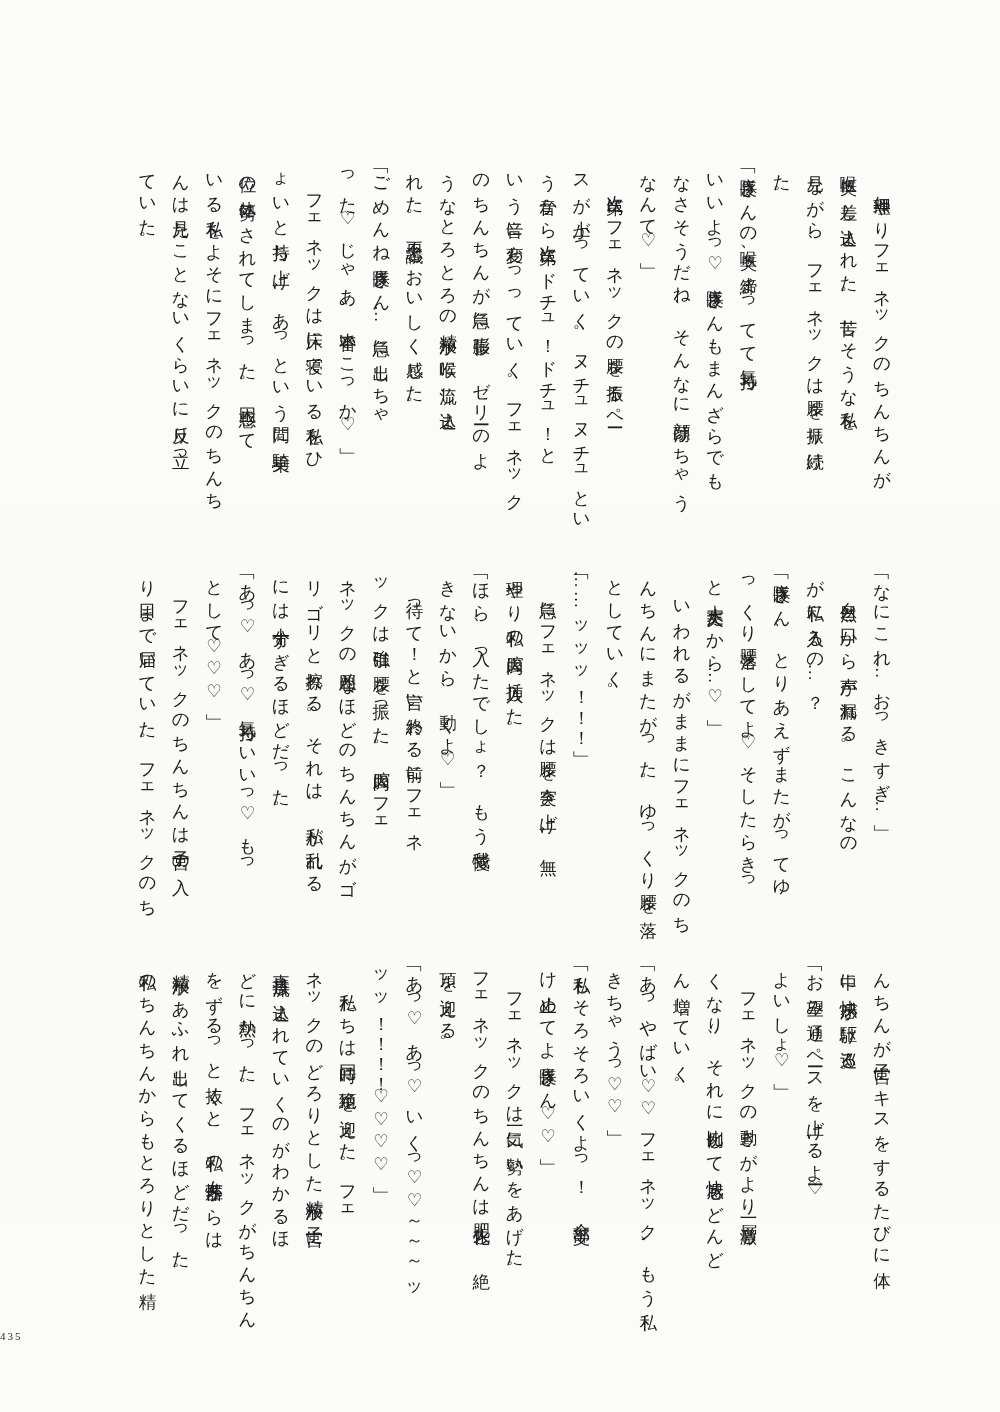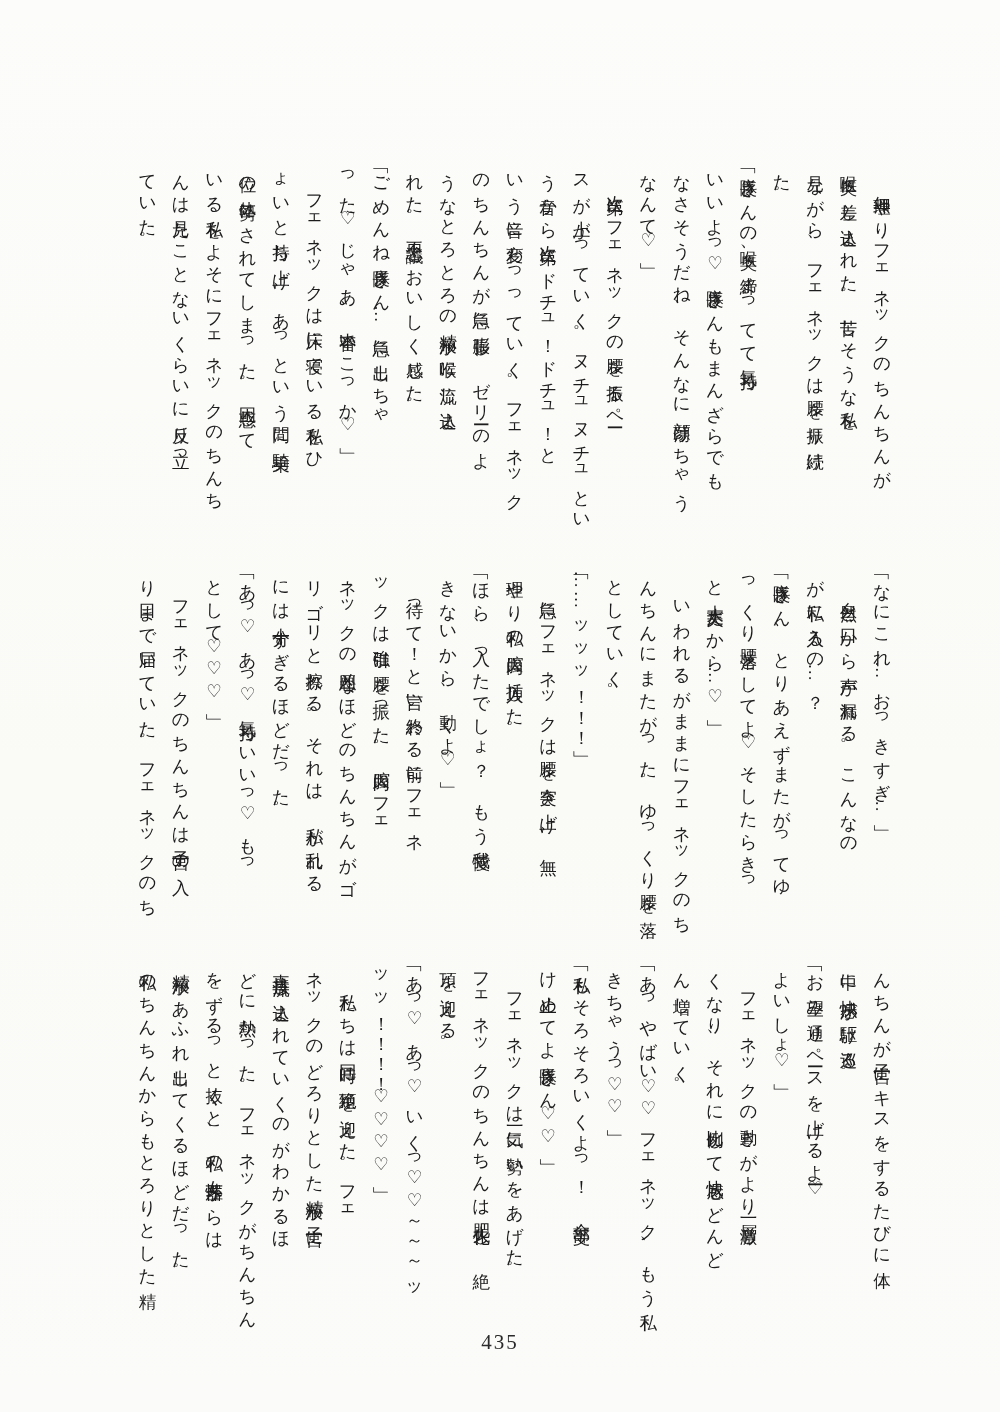--- a/index.html
+++ b/index.html
@@ -37,22 +37,22 @@
     font-size: 17.5px;
     line-height: 33.4px;
     letter-spacing: 2.6px;
     white-space: pre;
   }
   .page-number {
     position: absolute;
     top: 1330px;
     left: 0;
     width: 100%;
-    text-align: center;
-    font-size: 21px;
+    text-align: left;
+    font-size: 11px;
     letter-spacing: 2px;
     color: #2a2a2a;
   }
 </style>
 </head>
 <body>
 
 <div class="page">
 
   <div class="band band-1">

